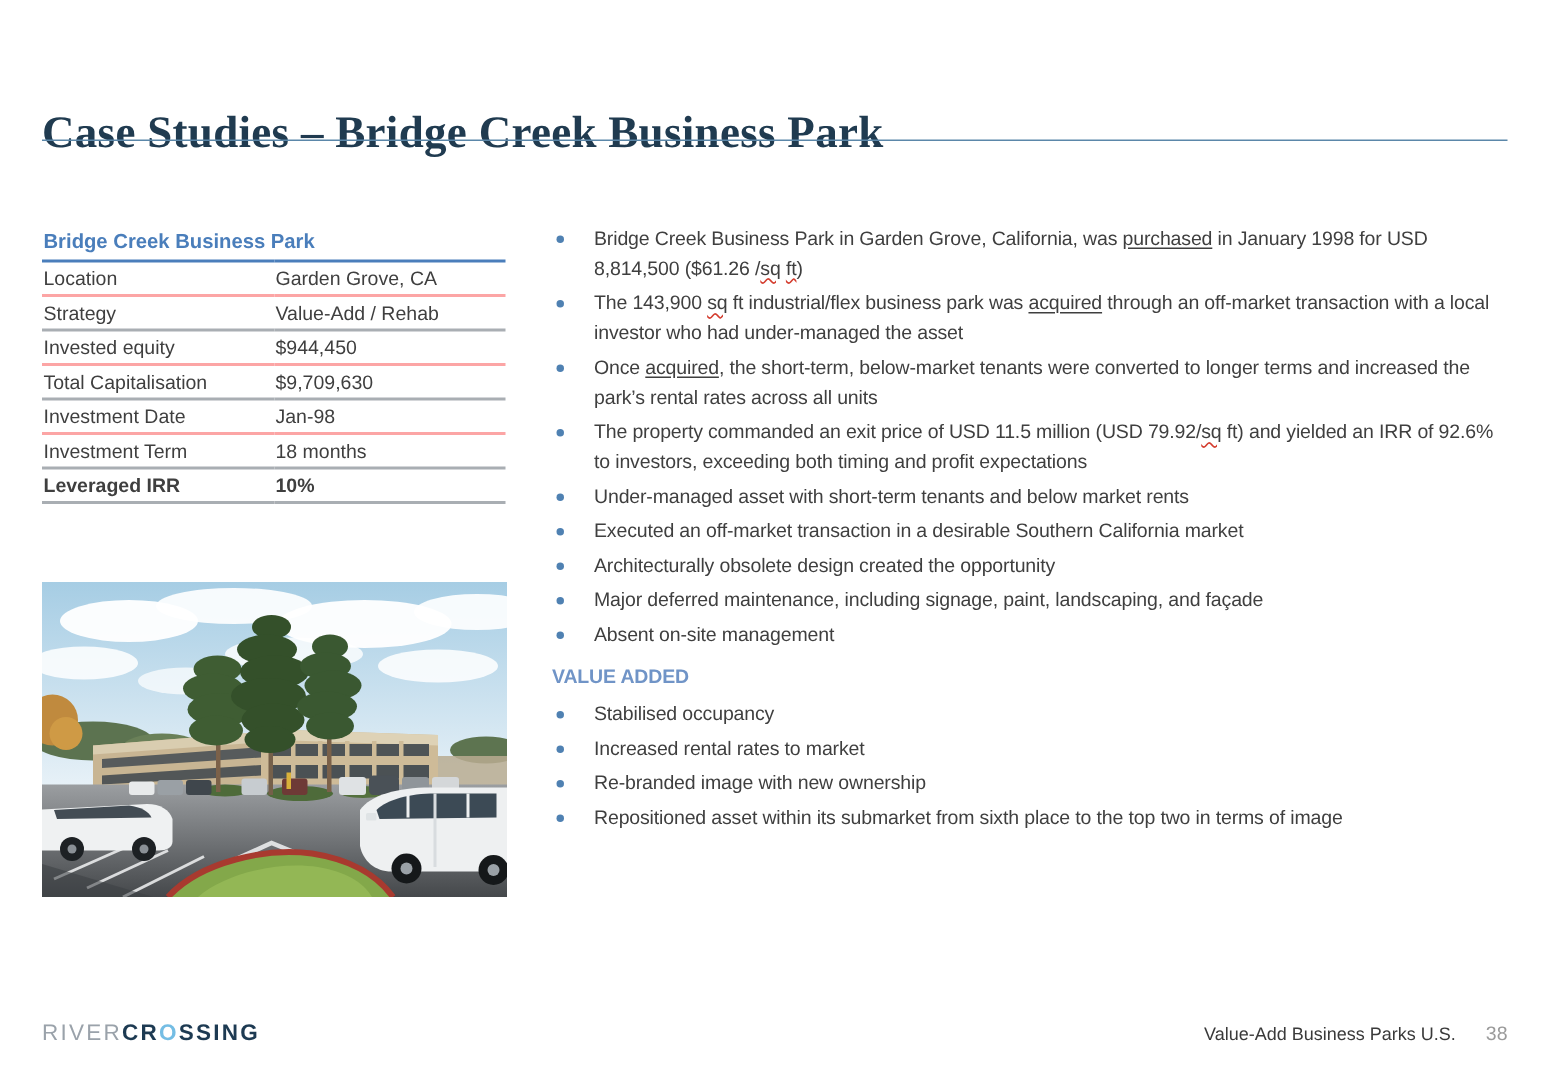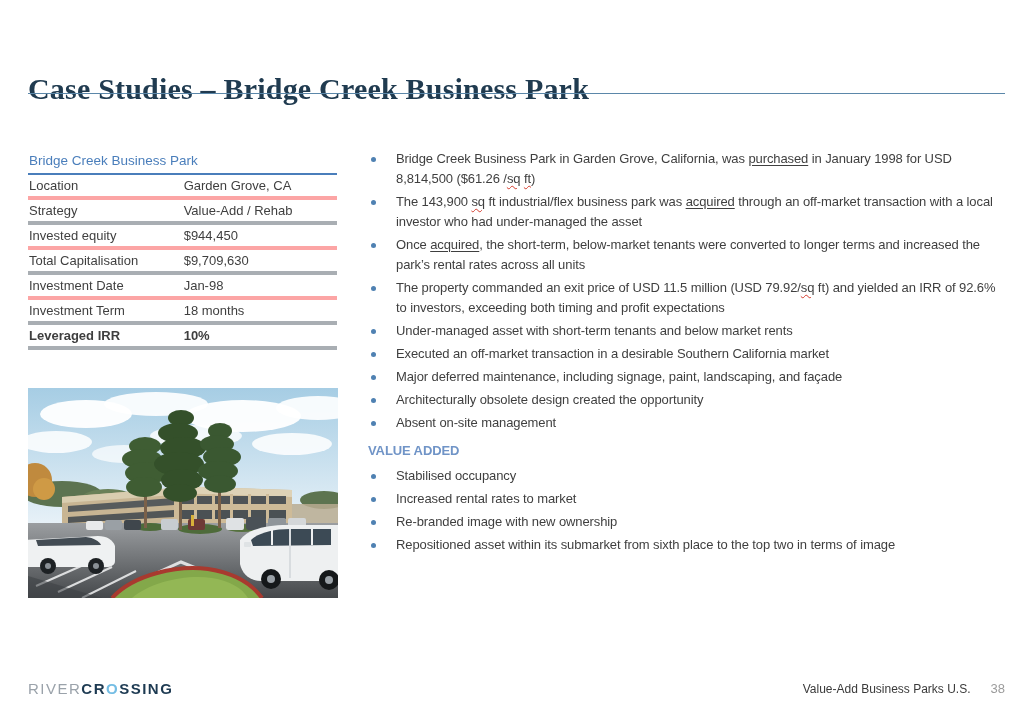--- a/index.html
+++ b/index.html
@@ -9,26 +9,26 @@
 
   
   .page-title { position:absolute; left:28px; top:32px; font-family:"Liberation Serif", serif;
                 font-weight:600; font-size:30px; letter-spacing:.2px; color:var(--title-text,#203b50);margin-top:40px; }
   .title-rule { position:absolute; left:28px; top:93px; width:977px; height:1px;
                 background:var(--divider,#5b87a9); }
 
   
   .summary-table { position:absolute; left:28px; top:152px; width:309px;
                    border-collapse:collapse; font-size:13px; color:var(--body-text,#3f3f3f); }
-  .summary-table th { text-align:left; font-size:13.5px; font-weight:normal;
+  .summary-table th { text-align:left; font-size:13.5px; font-weight:bold;
                       color:var(--table-header,#4a7ebb); padding:1px 0 5px 1px;
                       border-bottom:2px solid var(--table-header,#4a7ebb); }
   .summary-table td { padding:3px 1px; height:21px; }
   .summary-table td.val { text-align:left; }
-  .summary-table tbody tr { border-bottom:4px solid #fca5a5; }
+  .summary-table tbody tr { border-bottom:2px solid #fca5a5; }
   .summary-table tbody tr:nth-child(even) { border-bottom-color:#a9aeb3; }
   .summary-table tbody tr:last-child { border-bottom-color:#a9aeb3; }
   .summary-table tr.bold-row td { font-weight:bold; }
 
   
   .photo { position:absolute; left:28px; top:388px; width:310px; height:210px; overflow:hidden; }
   .photo svg { display:block; width:100%; height:100%; }
 
   
   .right-col { position:absolute; left:368px; top:149px; width:638px;
@@ -232,22 +232,22 @@
   <div class="right-col">
       <ul class="bullets">
         <li><span>Bridge Creek Business Park in Garden Grove, California, was </span><span class="u">purchased</span><span> in January 1998 for USD 8,814,500 ($61.26 /</span><span class="sp">sq</span><span> </span><span class="sp">ft</span><span>)</span></li>
         <li><span>The 143,900 </span><span class="sp">sq</span><span> ft industrial/flex business park was </span><span class="u">acquired</span><span> through an off-market transaction with a local investor who had under-managed the asset</span></li>
         <li><span>Once </span><span class="u">acquired</span><span>, the short-term, below-market tenants were converted to longer terms and increased the park’s rental rates across all units</span></li>
         <li><span>The property commanded an exit price of USD 11.5 million (USD 79.92/</span><span class="sp">sq</span><span> ft) and yielded an IRR of 92.6% to investors, exceeding both timing and profit expectations</span></li>
       </ul>
       <ul class="bullets">
         <li><span>Under-managed asset with short-term tenants and below market rents</span></li>
         <li><span>Executed an off-market transaction in a desirable Southern California market</span></li>
+        <li><span>Architecturally obsolete design created the opportunity</span></li>
         <li><span>Major deferred maintenance, including signage, paint, landscaping, and façade</span></li>
-        <li><span>Architecturally obsolete design created the opportunity</span></li>
         <li><span>Absent on-site management</span></li>
       </ul>
       <div class="sec-heading">VALUE ADDED</div>
       <ul class="bullets">
         <li><span>Stabilised occupancy</span></li>
         <li><span>Increased rental rates to market</span></li>
         <li><span>Re-branded image with new ownership</span></li>
         <li><span>Repositioned asset within its submarket from sixth place to the top two in terms of image</span></li>
       </ul>
     </div>

